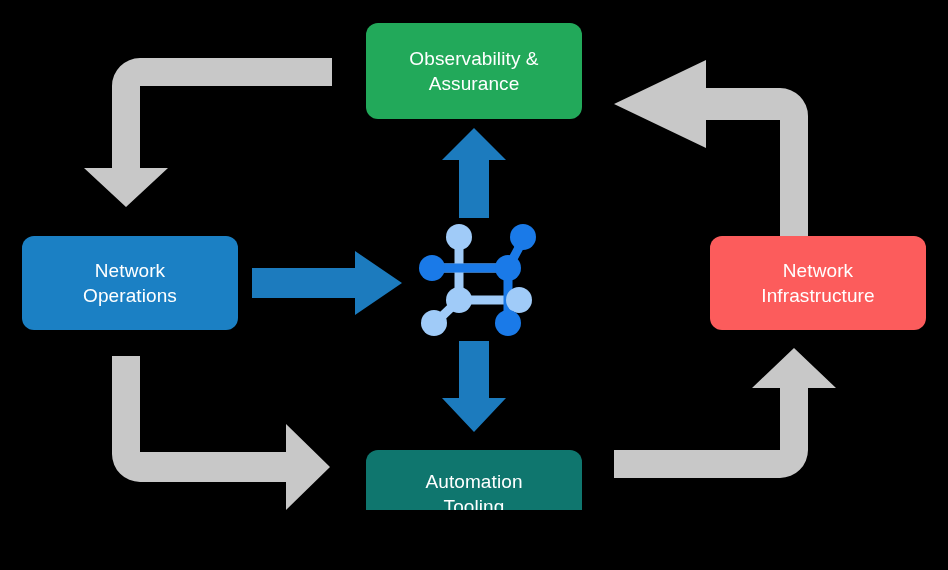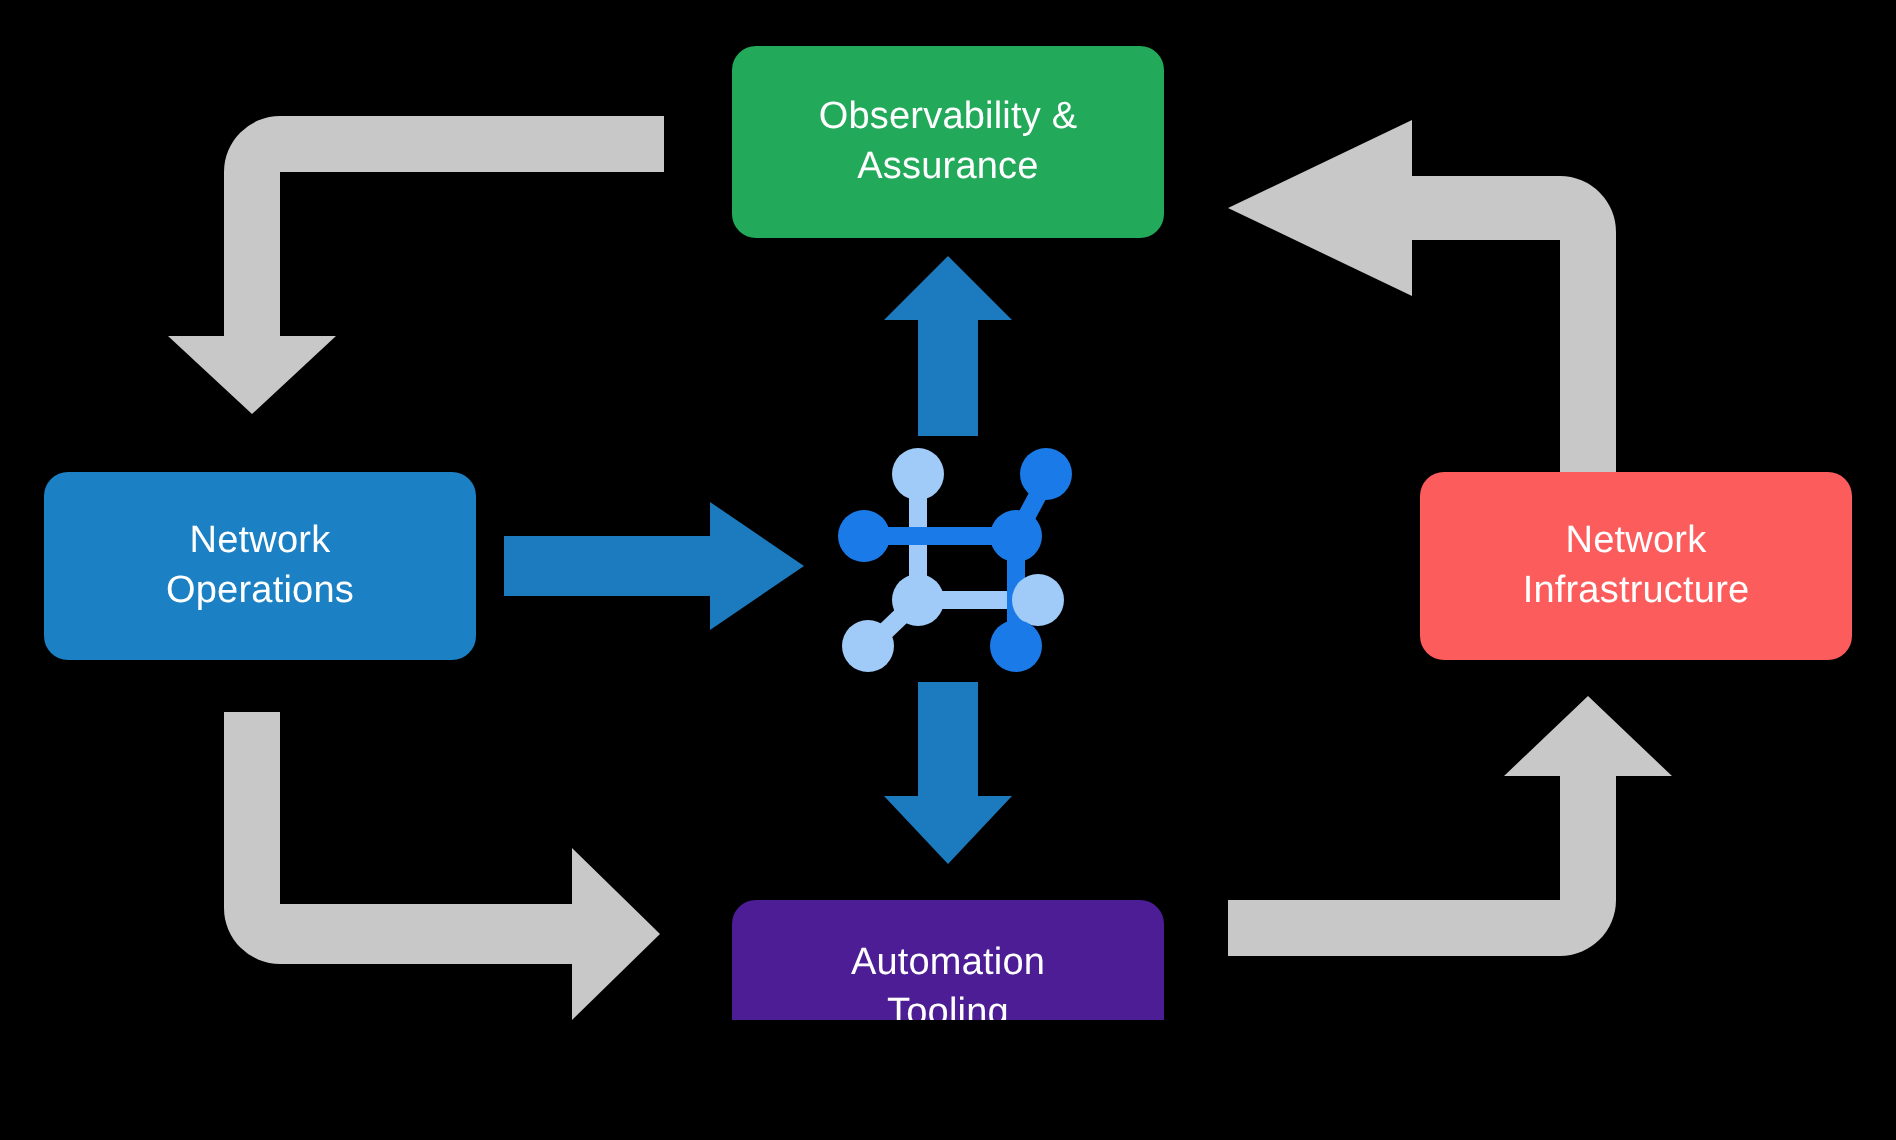--- a/index.html
+++ b/index.html
@@ -180,18 +180,18 @@
   <div class="node-box" id="box-operations" style="background:#1b80c4">
     <span>Network
 Operations</span>
   </div>
 
   <div class="node-box" id="box-infrastructure" style="background:#fc5c5c">
     <span>Network
 Infrastructure</span>
   </div>
 
-  <div class="node-box" id="box-automation" style="background:#4c1d95">
+  <div class="node-box" id="box-automation" style="background:#0f766e">
     <span>Automation
 Tooling</span>
   </div>
 
 </div>
 
 </body></html>

